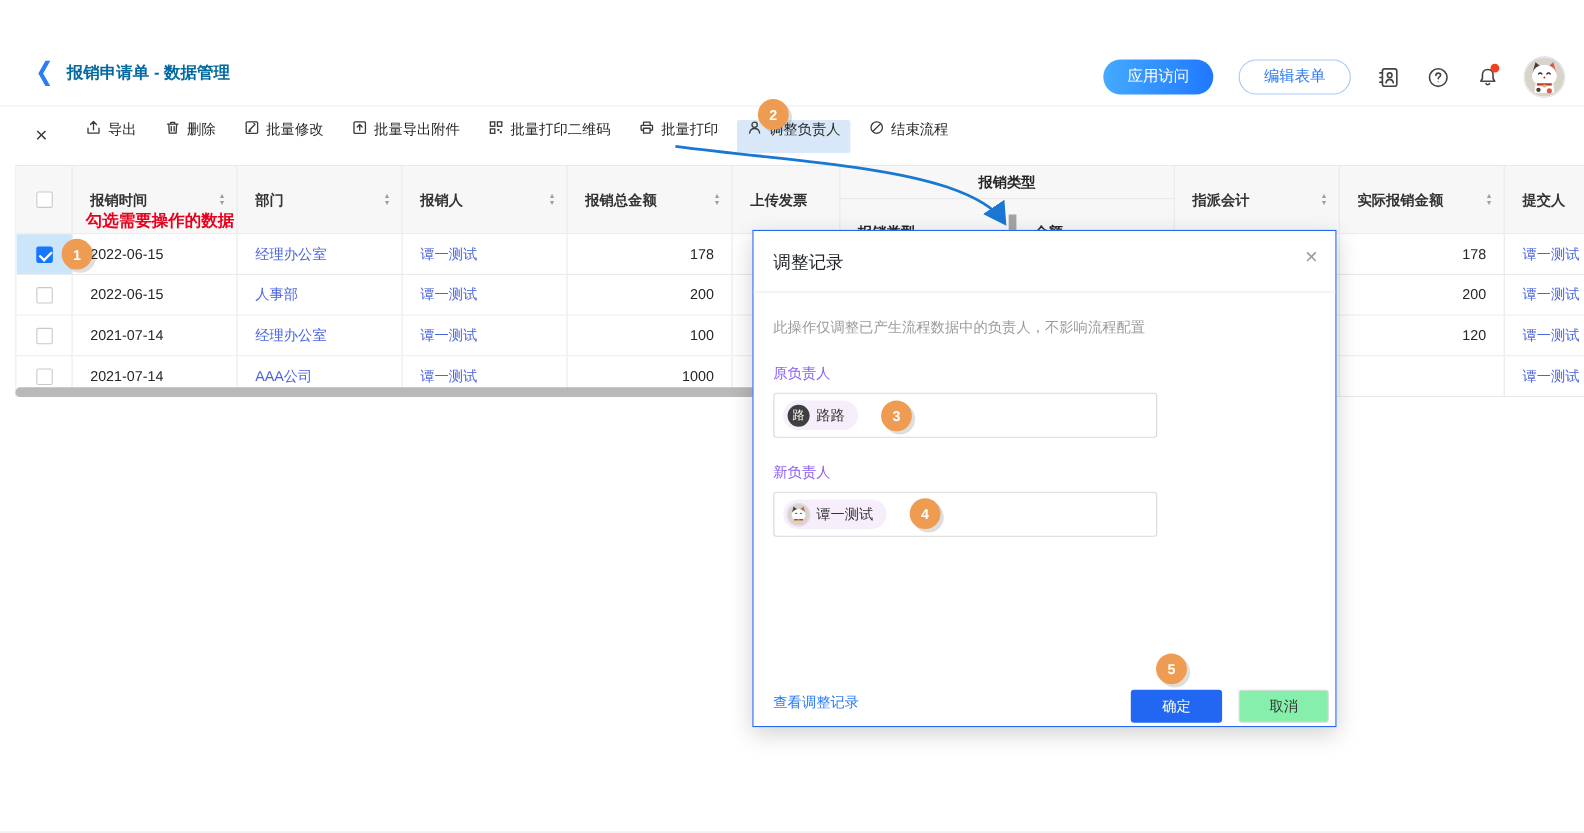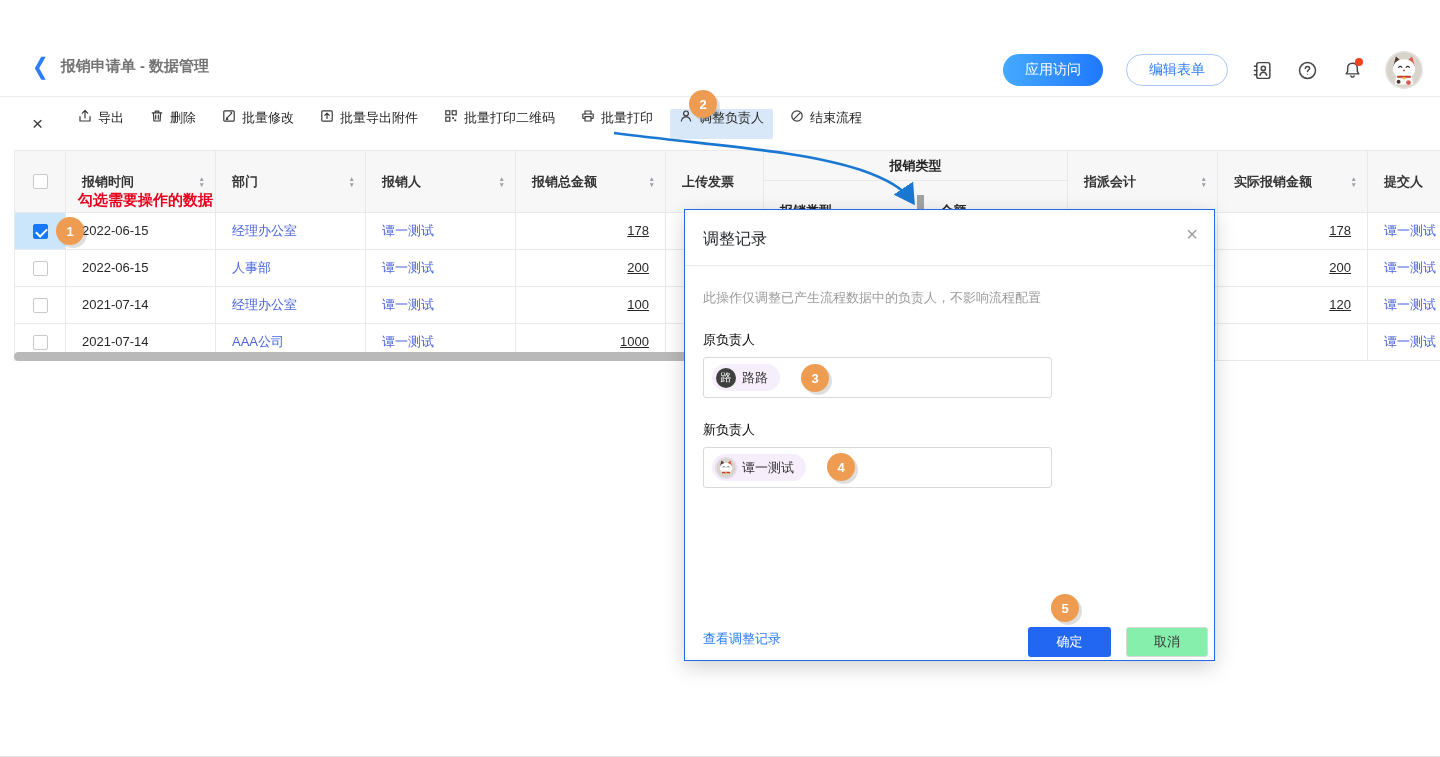--- a/index.html
+++ b/index.html
@@ -4,21 +4,21 @@
 <style>
   * { margin:0; padding:0; box-sizing:border-box; }
   html,body { background:#fff; }
   body { font-family:"Liberation Sans","DejaVu Sans",sans-serif; color:#262626; }
   .page { position:relative; width:1440px; height:757px; background:#fff; overflow:hidden; border-bottom:1px solid #e6e6e6; }
 
   
   .app-header { position:absolute; top:0; left:0; width:1440px; height:97px; background:#fff; border-bottom:1px solid #ececec; }
   .hdr-left { position:absolute; left:32px; top:56px; display:flex; align-items:center; gap:12px; }
   .back-ic { color:#2b7cf7; font-size:20px; font-weight:bold; line-height:1; cursor:pointer; transform:scaleY(1.15); }
-  .page-title { font-size:15px; font-weight:600; color:#737373; }
+  .page-title { font-size:15px; font-weight:600; color:#0369a1; }
   .hdr-right { position:absolute; right:18px; top:52px; display:flex; align-items:center; gap:23px; }
   .pill { height:32px; border-radius:16px; display:flex; align-items:center; padding:0 22px; font-size:14px; cursor:pointer; }
   .pill-primary { background:linear-gradient(90deg,#45aaff,#1f78ff); color:#fff; border:none; }
   .pill-ghost { background:#fff; color:#2b7cf7; border:1px solid #a9c7f6; }
   .hdr-icon { width:22px; height:22px; position:relative; display:flex; align-items:center; justify-content:center; cursor:pointer; color:#444; }
   .hdr-icon svg { display:block; }
   .bell-dot { position:absolute; top:-1px; right:0px; width:8px; height:8px; border-radius:50%; background:#f2411c; }
   .avatar { width:36px; height:36px; border-radius:50%; overflow:hidden; cursor:pointer; box-shadow:0 0 0 1px #e3e3e3; }
 
   
@@ -36,41 +36,41 @@
   .sort { margin-left:auto; display:flex; flex-direction:column; line-height:5.5px; font-size:6.5px; color:#9aa0a6; cursor:pointer; letter-spacing:0; }
   .w-cb{width:51px; justify-content:center; padding:0;} .w-150{width:150px;} .w-98{width:98px;}
   .th-group { width:304px; display:flex; flex-direction:column; padding:0; border-right:1px solid #e9e9e9;gap:14px; }
   .th-group-top { height:30px; line-height:30px; text-align:center; font-size:13px; font-weight:600; border-bottom:1px solid #e9e9e9; }
   .th-group-bottom { display:flex; height:31px; }
   .th-sub { font-size:13px; font-weight:600; line-height:31px; padding-left:16px; }
   .th-sub.first{ width:154px; } .th-sub.second{ width:150px; border-left:7px solid #a3a3a3; }
   .trow { display:flex; width:1520px; height:37px; background:#fff; border-bottom:1px solid #e9e9e9; }
   .td { font-size:13px; line-height:35px; padding:0 16px; border-right:1px solid #e9e9e9; white-space:nowrap; overflow:hidden; color:#262626; }
   .td.cb { width:51px; display:flex; align-items:center; justify-content:center; padding:0; }
-  .td.num { text-align:right;text-decoration:underline; }
+  .td.num { text-align:right; }
   .td.link { color:#4a63de; cursor:pointer; }
   .trow.sel .td.cb { background:#cbe6fa; }
   .checkbox { width:15px; height:15px; border:1px solid #c9c9c9; border-radius:2px; background:#fff; cursor:pointer; position:relative; }
   .checkbox.checked { background:#1677ff; border-color:#1677ff; }
   .checkbox.checked::after { content:""; position:absolute; left:4px; top:1px; width:5px; height:9px; border:solid #fff; border-width:0 2px 2px 0; transform:rotate(45deg); }
 
   .hscrollbar { position:absolute; left:14px; top:352px; width:900px; height:9px; background:#b9b9b9; border-radius:5px; z-index:3; cursor:pointer; }
 
   .red-hint { position:absolute; left:78px; top:191px; font-size:15px; font-weight:700; color:#e8001c; z-index:4; white-space:nowrap; }
 
   
   .arrow-layer { position:absolute; left:0; top:0; width:1440px; height:757px; pointer-events:none; z-index:5; }
 
   
   .dialog { position:absolute; left:684px; top:209px; width:531px; height:452px; background:#fff; border:1px solid #2468f2; box-shadow:0 6px 20px rgba(0,0,0,.18); z-index:10; }
   .dlg-title { position:absolute; left:18px; top:19px; font-size:16px; color:#1f2329; }
   .dlg-close { position:absolute; right:16px; top:14px; font-size:20px; color:#9b9b9b; cursor:pointer; line-height:1; }
   .dlg-divider { position:absolute; left:0; top:55px; width:100%; height:1px; background:#ebebeb; }
   .dlg-note { position:absolute; left:18px; top:79px; font-size:13px; color:#9b9b9b; }
-  .dlg-label { position:absolute; left:18px; font-size:13px; color:#000000;font-family:Liberation Mono, monospace; }
+  .dlg-label { position:absolute; left:18px; font-size:13px; color:#8b5cf6;font-family:Liberation Mono, monospace; }
   .dlg-label.l1 { top:121px; } .dlg-label.l2 { top:211px; }
   .dlg-field { position:absolute; left:18px; width:349px; height:41px; border:1px solid #d9d9d9; border-radius:3px; display:flex; align-items:center; padding-left:8px; cursor:text; background:#fff; }
   .dlg-field.f1 { top:147px; } .dlg-field.f2 { top:237px; }
   .tag { display:flex; align-items:center; gap:6px; height:27px; padding:0 12px 0 4px; background:#f6eefb; border-radius:14px; font-size:13px; color:#333; }
   .tag-av-dark { width:20px; height:20px; border-radius:50%; background:#3f3f3f; color:#fff; font-size:11px; display:flex; align-items:center; justify-content:center; }
   .tag-av-img { width:20px; height:20px; border-radius:50%; overflow:hidden; box-shadow:0 0 0 1px #e5d9ef; }
   .dlg-link { position:absolute; left:18px; top:420px; font-size:13px; color:#2b7cf7; cursor:pointer; }
   .btn { position:absolute; top:417px; height:30px; border-radius:3px; font-size:13px; display:flex; align-items:center; justify-content:center; cursor:pointer; }
   .btn-ok { left:343px; width:83px; background:#2267f2; color:#fff; border:none; }
   .btn-cancel { left:441px; width:82px; background:#86efac; color:#333; border:1px solid #d9d9d9; }

